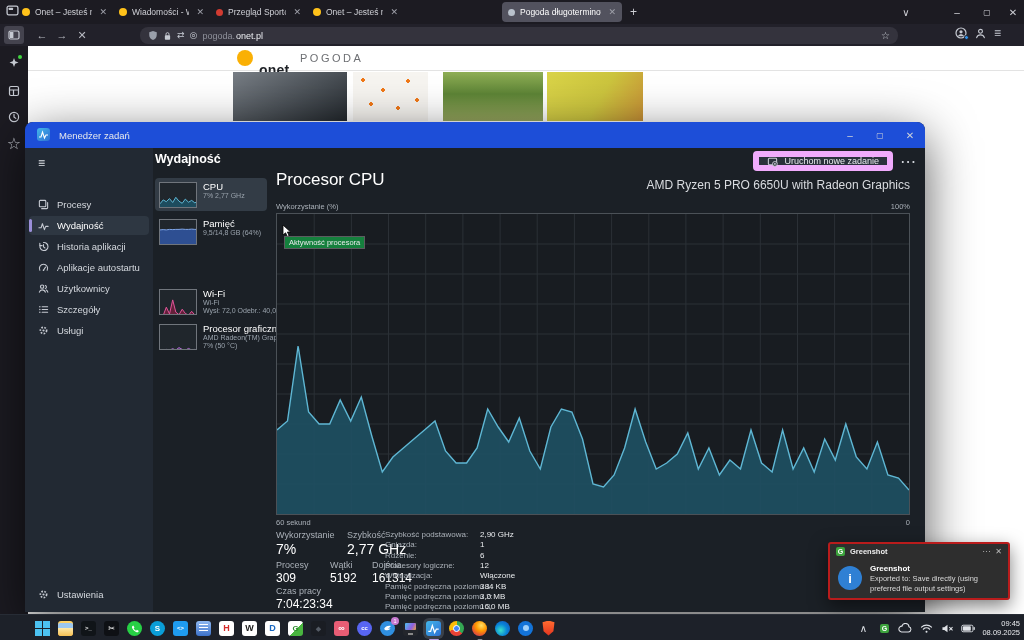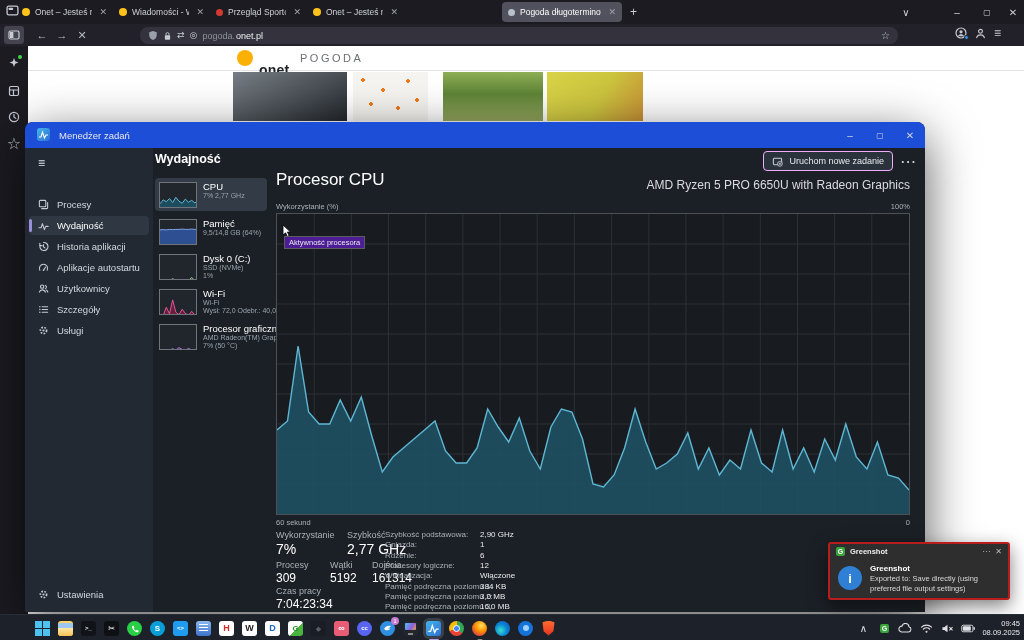--- a/index.html
+++ b/index.html
@@ -36,34 +36,34 @@
   .tm-title{position:absolute;left:0;top:0;width:900px;height:26px;background:#1d4ed8;}
   .tm-title .txt{position:absolute;left:34px;top:8px;font-size:9.5px;color:#e7e9ec;}
   .tm-ctl{position:absolute;top:0;width:30px;height:26px;display:flex;align-items:center;justify-content:center;color:#cfd3d9;font-size:10px;}
   .tm-side{position:absolute;left:0;top:26px;width:128px;height:464px;background:#222933;}
   .tm-item{position:absolute;left:4px;width:120px;height:19px;display:flex;align-items:center;gap:8px;padding-left:9px;border-radius:4px;color:#d4d8de;}
   .tm-item .lbl{font-size:9.5px;white-space:nowrap;}
   .tm-item.sel{background:#2e3742;color:#fff;}
   .tm-item.sel::before{content:"";position:absolute;left:0;top:3px;width:3px;height:13px;border-radius:2px;background:#9b8fd9;}
   .tm-content{position:absolute;left:128px;top:26px;width:772px;height:464px;background:#1b2026;}
   .tm-h1{position:absolute;left:2px;top:4px;font-size:12.5px;font-weight:bold;color:#fff;}
-  .runbtn{position:absolute;right:32px;top:3px;height:20px;padding:0 8px;background:#2a323c;border:1px solid #f0abfc;border-radius:4px;display:flex;align-items:center;gap:6px;color:#e8eaee;font-size:9px;white-space:nowrap;}
+  .runbtn{position:absolute;right:32px;top:3px;height:20px;padding:0 8px;background:#2a323c;border:6px solid #f0abfc;border-radius:4px;display:flex;align-items:center;gap:6px;color:#e8eaee;font-size:9px;white-space:nowrap;}
   .morebtn{position:absolute;right:6px;top:3px;width:22px;height:20px;display:flex;align-items:center;justify-content:center;color:#cfd3d9;border-radius:4px;}
   .pcard{position:absolute;left:2px;width:112px;height:33px;border-radius:4px;padding:3px 4px;}
   .pcard.sel{background:#333c46;}
   .pcard .mini{position:absolute;left:4px;top:4px;}
   .pcard .nm{position:absolute;left:48px;top:3px;font-size:9.5px;color:#fff;white-space:nowrap;}
   .pcard .s1{position:absolute;left:48px;top:14px;font-size:7px;color:#9aa3ad;white-space:nowrap;}
   .pcard .s2{position:absolute;left:48px;top:22px;font-size:7px;color:#9aa3ad;white-space:nowrap;}
   .mini svg{display:block;background:#20262c;border:1px solid #70757c;}
   .main-title{position:absolute;left:123px;top:22px;font-size:17px;font-weight:300;color:#fff;}
   .main-sub{position:absolute;right:15px;top:30px;font-size:12px;color:#d9dce0;}
   .axis{font-size:7.5px;color:#aab0b8;position:absolute;}
   .chart{position:absolute;left:123px;top:65px;width:634px;height:302px;background:#181c21;border:1px solid #4b5157;}
-  .tooltip{position:absolute;left:7px;top:22px;background:#4c1d95;border:1px solid #5c5c60;color:#e9e9ec;font-size:7.5px;padding:1px 4px;white-space:nowrap;}
+  .tooltip{position:absolute;left:7px;top:22px;background:#15803d;border:1px solid #5c5c60;color:#e9e9ec;font-size:7.5px;padding:1px 4px;white-space:nowrap;}
   .stat-lbl{position:absolute;font-size:9px;color:#aab0b8;white-space:nowrap;}
   .stat-big{position:absolute;font-size:14px;font-weight:300;color:#fff;white-space:nowrap;}
   .stat-mid{position:absolute;font-size:12px;font-weight:300;color:#fff;white-space:nowrap;}
   .det-lbl{position:absolute;font-size:8px;color:#aab0b8;white-space:nowrap;}
   .det-val{position:absolute;font-size:8px;color:#e9ebee;white-space:nowrap;}
   
   .toast{position:absolute;left:828px;top:542px;width:182px;height:58px;background:#2e2e2e;border:2px solid #b91c1c;border-radius:3px;box-shadow:0 6px 18px rgba(0,0,0,.5);z-index:40;}
   .toast-h{position:absolute;left:0;top:0;width:100%;height:15px;display:flex;align-items:center;padding:0 6px;gap:5px;}
   .toast-h .t{font-size:7.5px;font-weight:bold;color:#efefef;flex:1;}
   .toast-h .b{color:#b9b9b9;font-size:8px;}
@@ -332,31 +332,20 @@
       </div>
       <div class="pcard sel" style="top:30px;">
         <span class="mini">
             <svg width="38" height="26">
               <polygon points="0,26 0.0,20.8 3.2,16.9 6.3,18.7 9.5,15.6 12.7,19.5 15.8,14.3 19.0,18.2 22.2,20.3 25.3,16.1 28.5,19.2 31.7,17.4 34.8,19.8 38.0,18.2 38,26" fill="#1d4f63" opacity="0.92"></polygon>
               <polyline points="0.0,20.8 3.2,16.9 6.3,18.7 9.5,15.6 12.7,19.5 15.8,14.3 19.0,18.2 22.2,20.3 25.3,16.1 28.5,19.2 31.7,17.4 34.8,19.8 38.0,18.2" fill="none" stroke="#5fb7d4" stroke-width="1"></polyline>
             </svg>
           </span>
         <span class="nm">CPU</span>
         <span class="s1">7% 2,77 GHz</span>
-      </div>
-      <div class="pcard" style="top:102px;">
-        <span class="mini">
-            <svg width="38" height="26">
-              <polygon points="0,26 0.0,25.5 3.2,25.7 6.3,26.0 9.5,25.7 12.7,23.7 15.8,25.5 19.0,25.7 22.2,26.0 25.3,25.2 28.5,25.7 31.7,22.4 34.8,25.5 38.0,25.7 38,26" fill="#2a4a2f" opacity="0.92"></polygon>
-              <polyline points="0.0,25.5 3.2,25.7 6.3,26.0 9.5,25.7 12.7,23.7 15.8,25.5 19.0,25.7 22.2,26.0 25.3,25.2 28.5,25.7 31.7,22.4 34.8,25.5 38.0,25.7" fill="none" stroke="#8fcd8f" stroke-width="1"></polyline>
-            </svg>
-          </span>
-        <span class="nm">Dysk 0 (C:)</span>
-        <span class="s1">SSD (NVMe)</span>
-        <span class="s2">1%</span>
       </div>
       <div class="pcard" style="top:137px;">
         <span class="mini">
             <svg width="38" height="26">
               <polygon points="0,26 0.0,24.7 3.2,25.5 6.3,17.2 9.5,23.9 12.7,9.9 15.8,22.1 19.0,24.7 22.2,19.2 25.3,23.4 28.5,25.2 31.7,21.3 34.8,25.0 38.0,25.5 38,26" fill="#6b1f3c" opacity="0.92"></polygon>
               <polyline points="0.0,24.7 3.2,25.5 6.3,17.2 9.5,23.9 12.7,9.9 15.8,22.1 19.0,24.7 22.2,19.2 25.3,23.4 28.5,25.2 31.7,21.3 34.8,25.0 38.0,25.5" fill="none" stroke="#e0559a" stroke-width="1"></polyline>
             </svg>
           </span>
         <span class="nm">Wi-Fi</span>
         <span class="s1">Wi-Fi</span>

